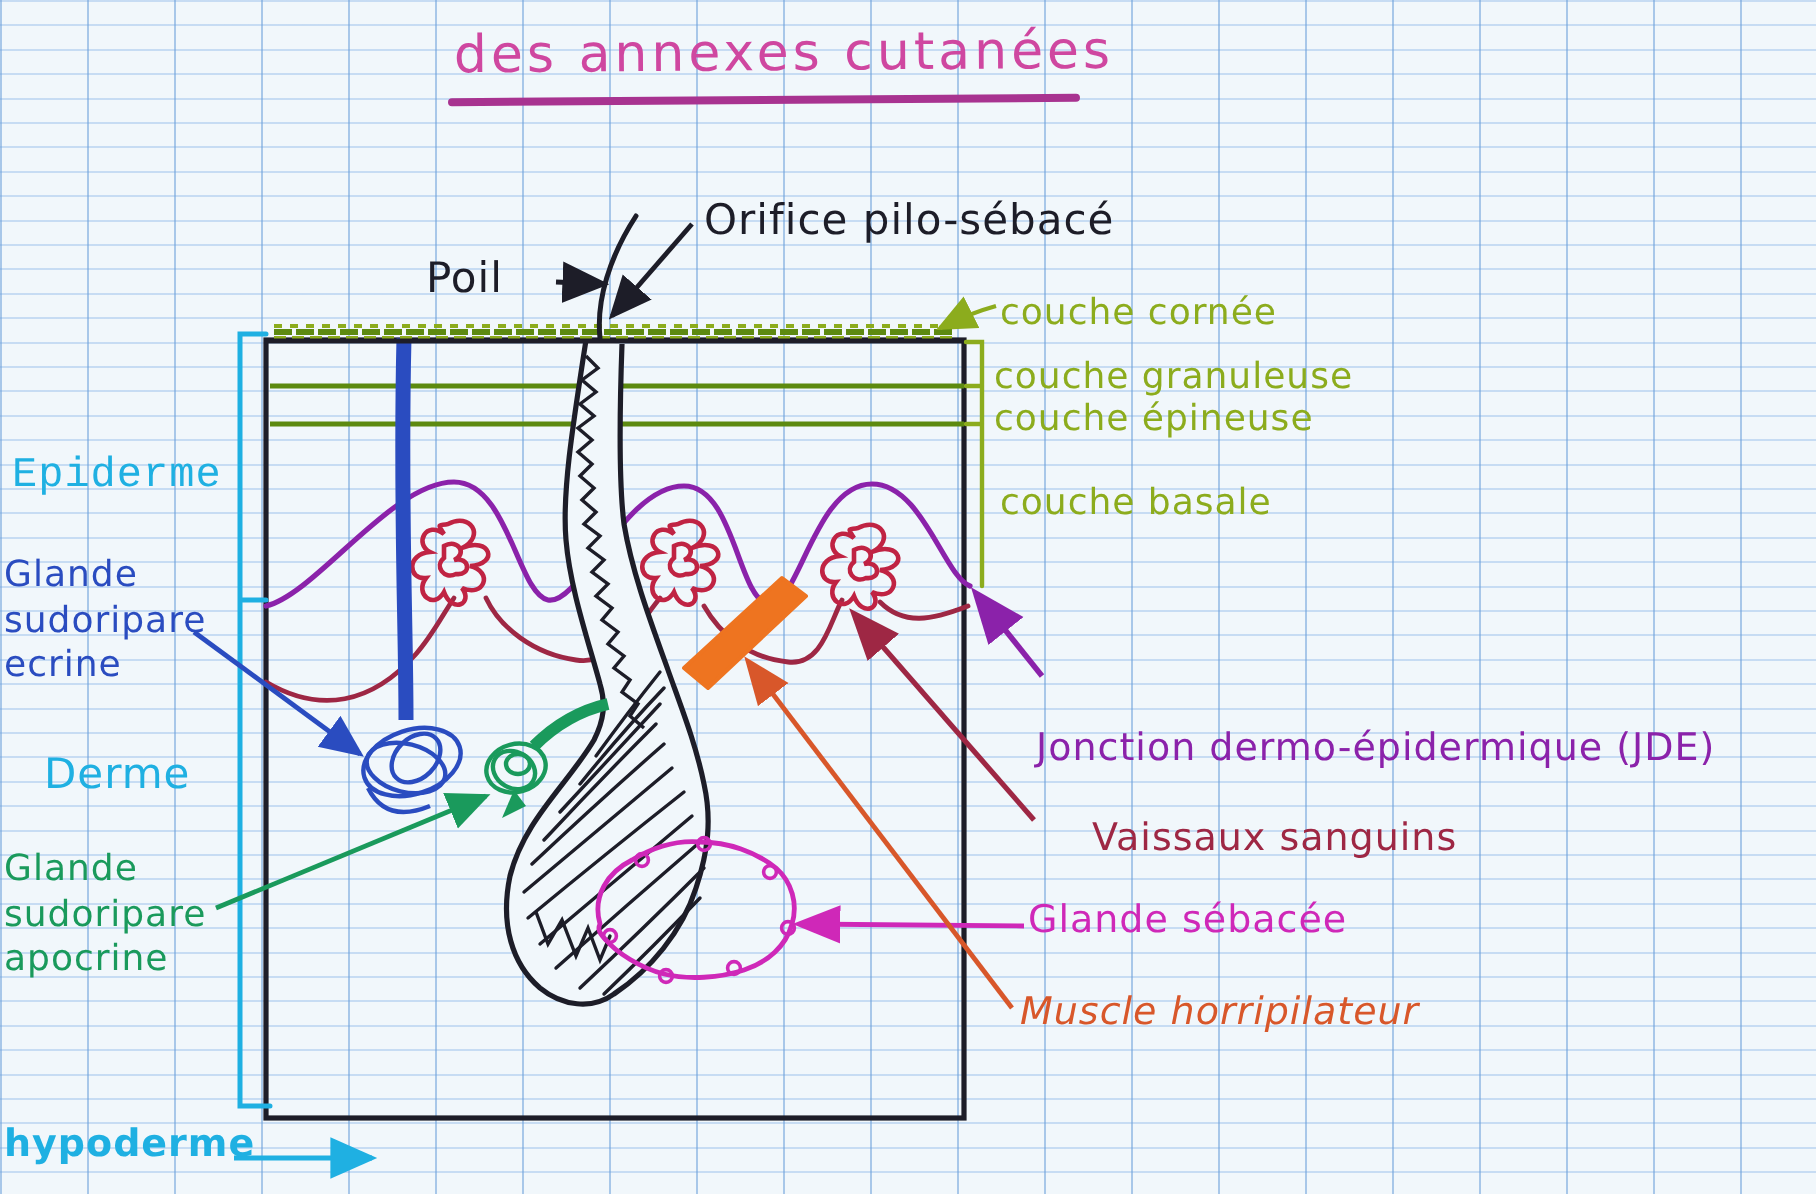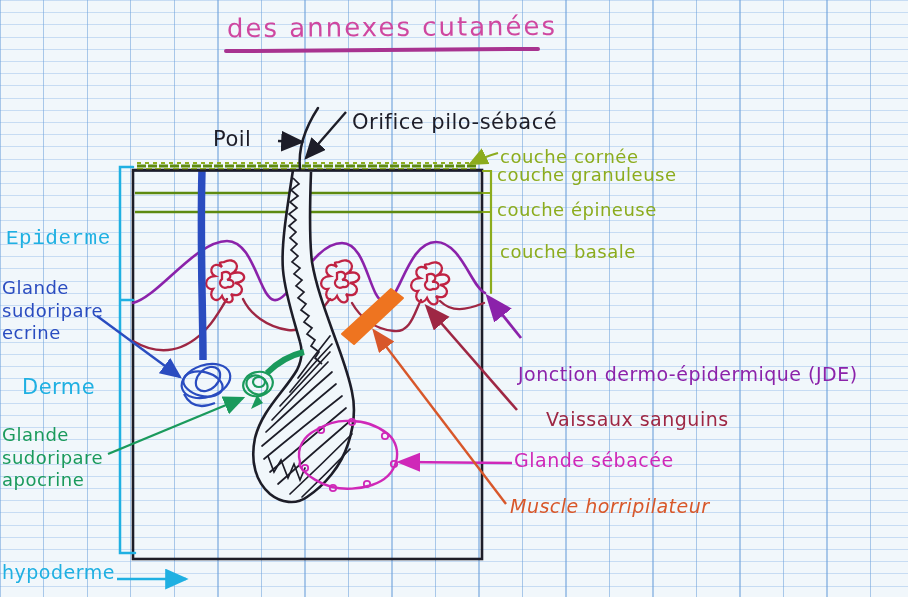--- a/index.html
+++ b/index.html
@@ -195,35 +195,35 @@
       <line x1="517" y1="410" x2="428" y2="308" class="s-darkred" stroke-width="2.6" marker-end="url(#ah-darkred)"></line>
       <line x1="512" y1="463" x2="401" y2="462" class="s-magenta" stroke-width="2.4" marker-end="url(#ah-magenta)"></line>
       <line x1="506" y1="504" x2="375" y2="332" class="s-orange" stroke-width="2.4" marker-end="url(#ah-orange)"></line>
     </g>
   </svg>
 
   <div class="lbl title" style="left:227px;top:11px;">des annexes cutanées</div>
   <div class="title-underline" style="left:224px;top:48px;width:316px;"></div>
 
   <div class="lbl ink sz21" style="left:213px;top:126px;">Poil</div>
-  <div class="lbl ink sz21" style="left:352px;top:109px;">Orifice pilo-sébacé</div>
+  <div class="lbl ink sz21" style="left:352px;top:97px;">Orifice pilo-sébacé</div>
 
   <div class="lbl olive sz18" style="left:500px;top:146px;">couche cornée</div>
-  <div class="lbl olive sz18" style="left:497px;top:164px;">couche granuleuse</div>
+  <div class="lbl olive sz18" style="left:497px;top:178px;">couche granuleuse</div>
   <div class="lbl olive sz18" style="left:497px;top:199px;">couche épineuse</div>
   <div class="lbl olive sz18" style="left:500px;top:241px;">couche basale</div>
 
   <div class="lbl cyan sz21" style="left:6px;top:226px;font-family:Liberation Mono, monospace;">Epiderme</div>
   <div class="lbl blue sz18" style="left:2px;top:277px;">Glande
 sudoripare
 ecrine</div>
   <div class="lbl cyan sz21" style="left:22px;top:374px;">Derme</div>
   <div class="lbl green sz18" style="left:2px;top:424px;">Glande
 sudoripare
 apocrine</div>
-  <div class="lbl cyan sz19" style="left:2px;top:561px;">hypoderme</div>
+  <div class="lbl cyan sz19" style="left:2px;top:561px;font-weight:bold;">hypoderme</div>
 
   <div class="lbl purple sz19" style="left:518px;top:326px;">Jonction dermo-épidermique (JDE)</div>
   <div class="lbl darkred sz19" style="left:518px;top:408px;">Vaissaux sanguins</div>
   <div class="lbl magenta sz19" style="left:514px;top:449px;">Glande sébacée</div>
   <div class="lbl orange sz19" style="left:510px;top:495px;font-style:italic;">Muscle horripilateur</div>
 
 </div>
 
 </body></html>

